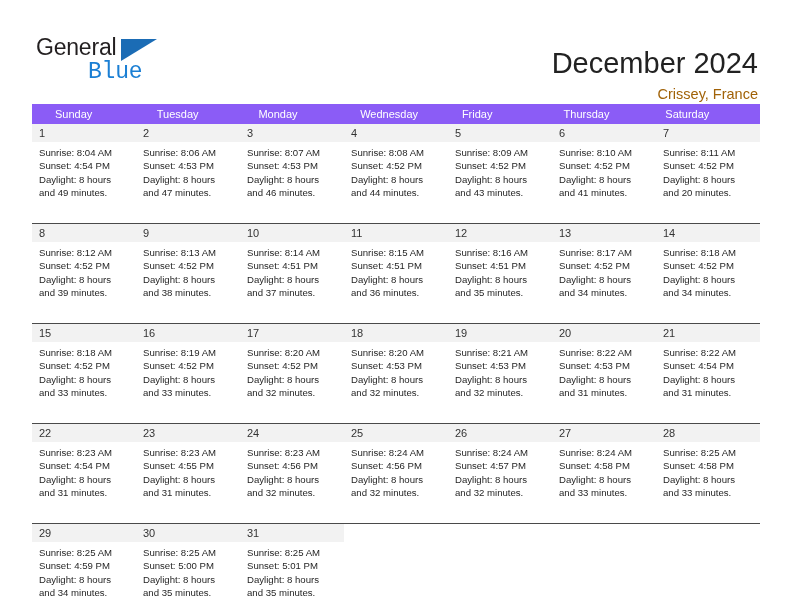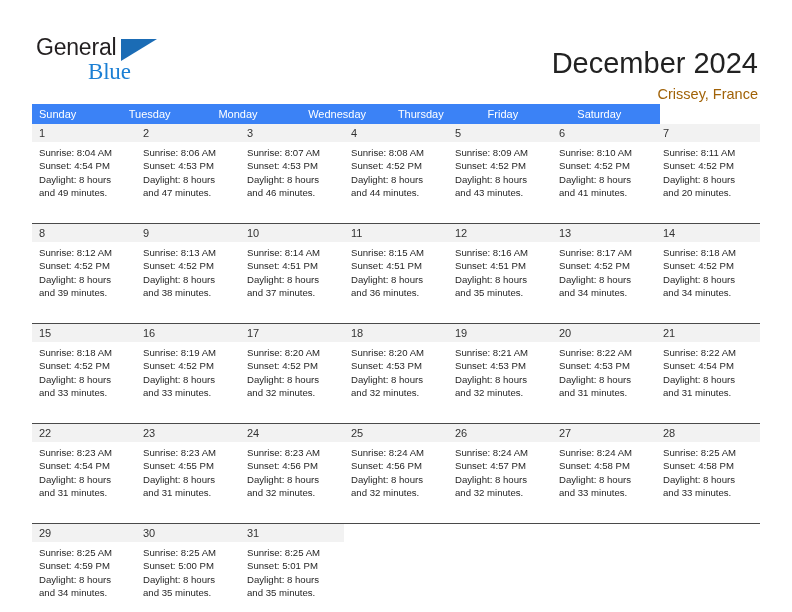--- a/index.html
+++ b/index.html
@@ -56,21 +56,21 @@
     border-left: 36px solid #1b6cb5;
     border-bottom: 22px solid transparent;
   }
   .logo-blue {
     position: absolute;
     left: 52px;
     top: 25px;
     font-size: 23px;
     letter-spacing: -0.2px;
     color: #1b7fd4;
-    font-family: Liberation Serif, serif;
+    font-family: Liberation Mono, monospace;
   }
 
   .title-block {
     position: absolute;
     right: 34px;
     top: 30px;
     text-align: right;
     margin-top: 16px;
   }
   .cal-title {
@@ -91,23 +91,24 @@
   
   .calendar {
     position: absolute;
     left: 32px;
     top: 104px;
     width: 728px;
   }
 
   .dow-row {
     display: flex;
-    width: 628px;
+    width: 728px;
     height: 20px;
-    background: #3b82f6;
+    background: #8b5cf6;
+    padding-left: 16px;
   }
   .dow-cell {
     flex: 1 1 0;
     height: 20px;
     line-height: 20px;
     padding-left: 7px;
     font-size: 11px;
     color: #ffffff;
     overflow: hidden;
     white-space: nowrap;
@@ -176,22 +177,22 @@
     </div>
 
   </div>
 
   <div class="calendar">
     <div class="dow-row">
         <div class="dow-cell">Sunday</div>
         <div class="dow-cell">Tuesday</div>
         <div class="dow-cell">Monday</div>
         <div class="dow-cell">Wednesday</div>
+        <div class="dow-cell">Friday</div>
         <div class="dow-cell">Thursday</div>
-        <div class="dow-cell">Friday</div>
         <div class="dow-cell">Saturday</div>
       </div>
     <div id="weeks-container">
         <div class="week-row">
           <div class="week-inner">
             <div class="day-cell">
               <div class="day-num-band">1</div>
               <div class="day-info">
                 <div>Sunrise: 8:04 AM</div>
                 <div>Sunset: 4:54 PM</div>

